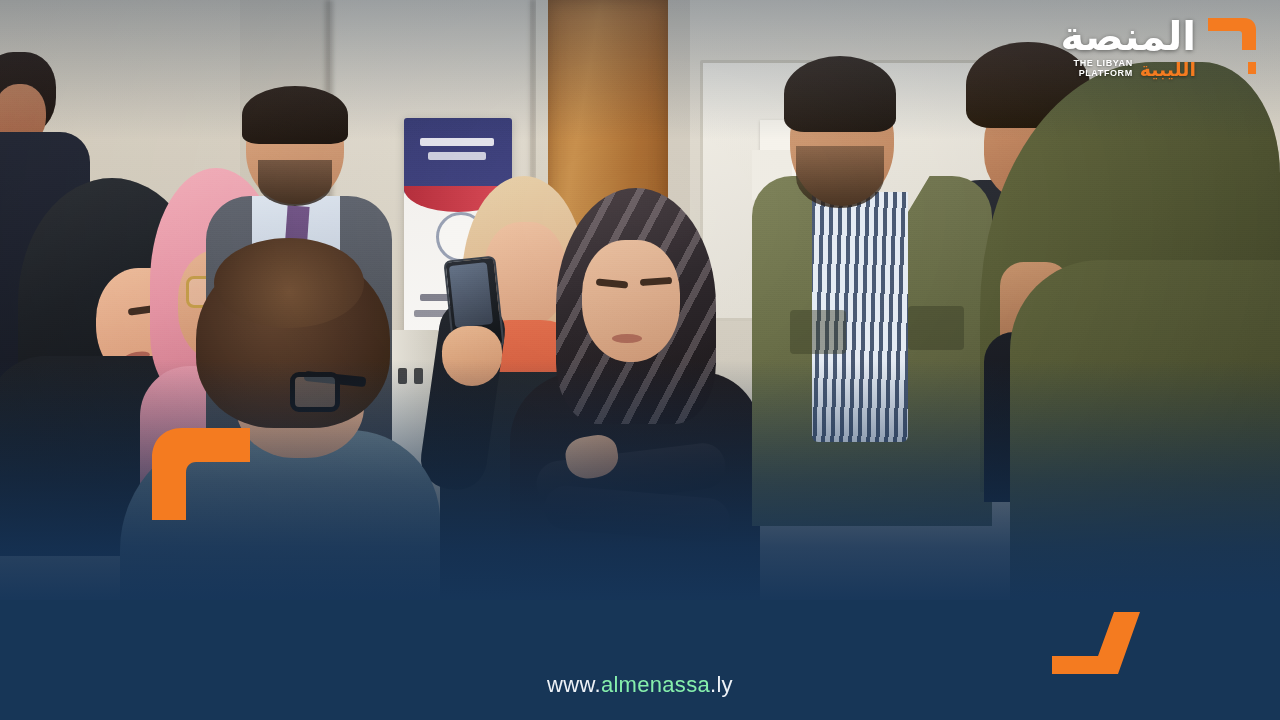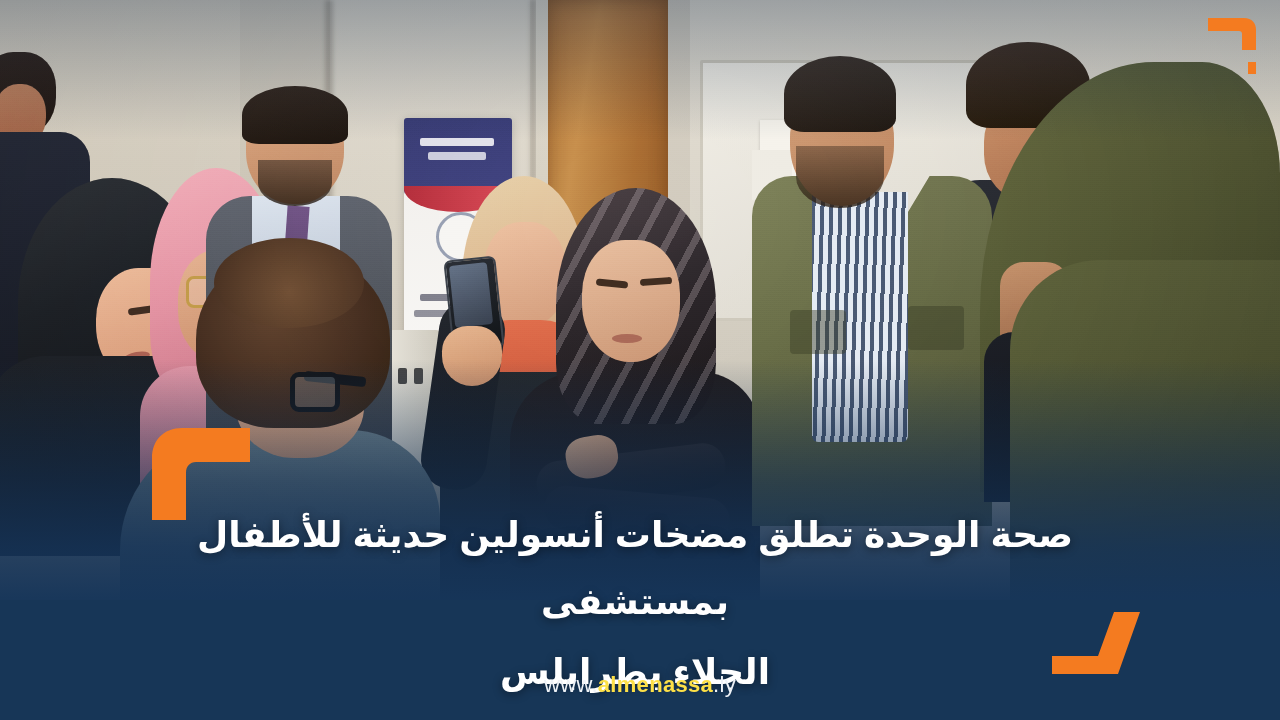--- a/index.html
+++ b/index.html
@@ -388,21 +388,21 @@
   
   .site-url {
     position: absolute;
     left: 0; right: 0;
     bottom: 22px;
     text-align: center;
     color: #eef2f7;
     font-size: 22px;
     letter-spacing: .3px;
   }
-  .url-strong { font-weight: 700; color: #fde047; }
+  .url-strong { font-weight: 400; color: #86efac; }
 </style>
 </head>
 <body>
 
 <div class="card">
 
   <div class="photo">
     <div class="wall-left"></div>
     <div class="wall-mid"></div>
     <div class="wall-right"></div>
@@ -498,36 +498,42 @@
 
     <div class="grain"></div>
   </div>
 
   <div class="overlay-topfade"></div>
   <div class="overlay"></div>
   <div class="overlay-base"></div>
 
 
   <div class="logo">
+    <div class="logo-textblock">
+      <span class="logo-ar-main">المنصة</span>
+      <span class="logo-sub-row">
+        <span class="logo-en">
+          <span>THE LIBYAN</span><br>
+          <span>PLATFORM</span>
+        </span>
+        <span class="logo-ar-sub">الليبية</span>
+      </span>
+    </div>
     <svg class="logo-mark" viewBox="0 0 56 62">
       <path d="M6 2 h36 c8 0 12 5 12 12 v20 h-14 V18 c0-2-1-3-3-3 H6 z" fill="#f47b20"></path>
       <path d="M46 46 h8 v12 h-8 z" fill="#f47b20"></path>
     </svg>
   </div>
 
   <svg class="bracket-top" viewBox="0 0 98 92">
     <path d="M0 92 V30 C0 12 12 0 30 0 H98 V34 H44 C38 34 34 38 34 45 V92 Z" fill="#f47b20"></path>
   </svg>
 
   <svg class="bracket-bottom" viewBox="0 0 88 62">
     <path d="M0 62 V44 H46 L62 0 H88 L66 62 Z" fill="#f47b20"></path>
   </svg>
 
-  <h1 class="headline">
-    <span class="headline-line">صحة الوحدة تطلق مضخات أنسولين حديثة للأطفال بمستشفى</span>
-    <span class="headline-line headline-line-2">الجلاء بطرابلس</span>
-  </h1>
 
   <div class="site-url">
     <span>www.</span><span class="url-strong">almenassa</span><span>.ly</span>
   </div>
 
 </div>
 
 </body></html>

